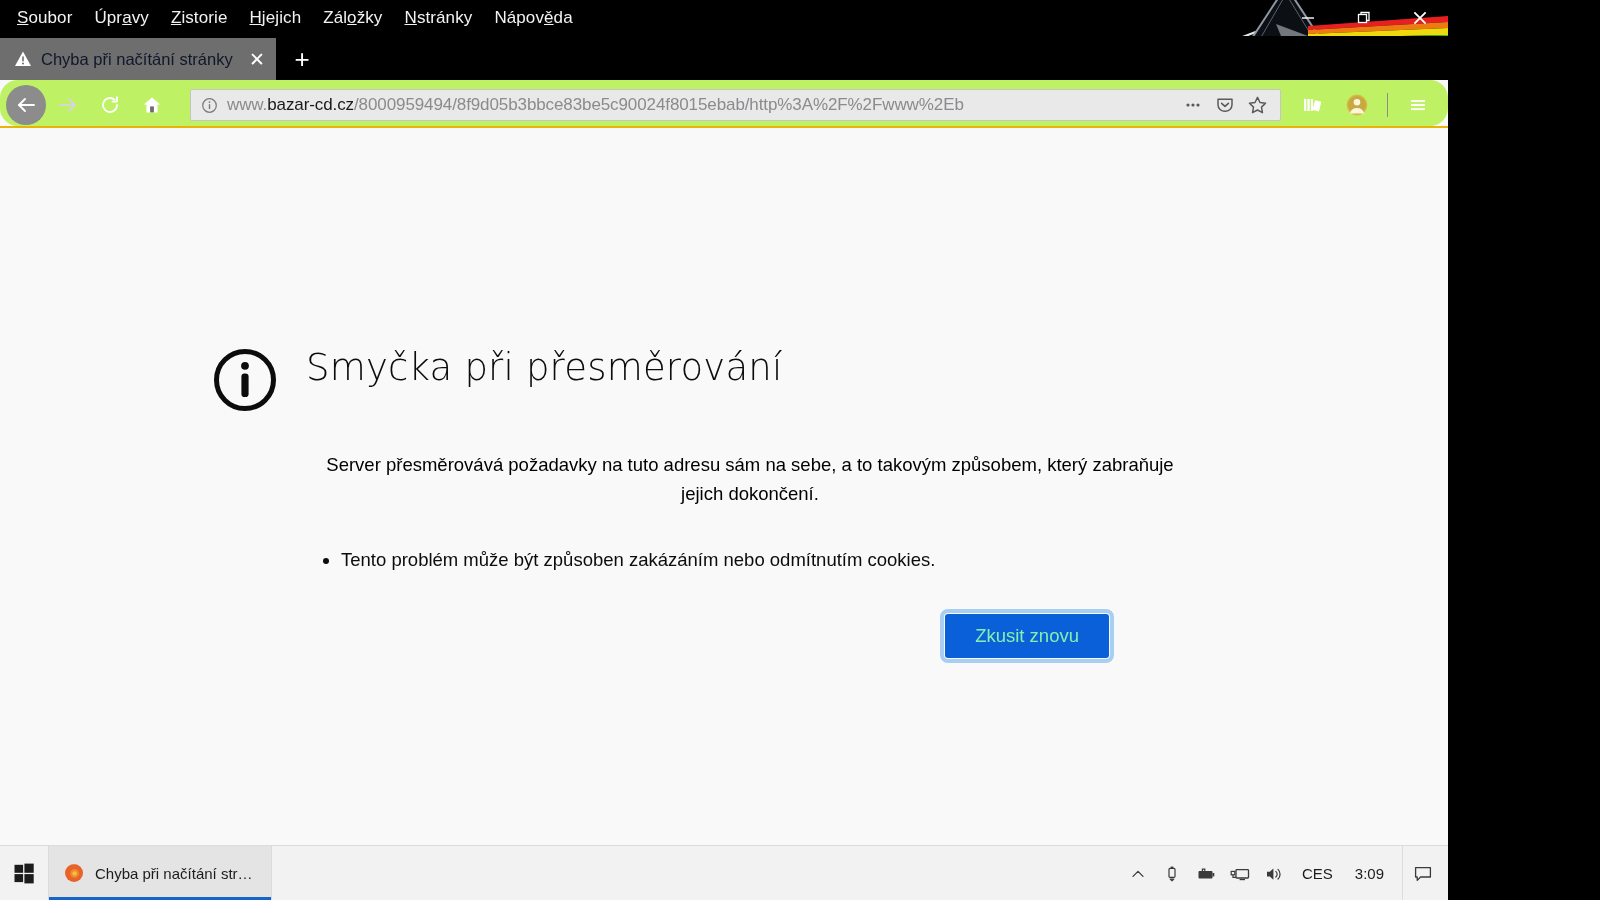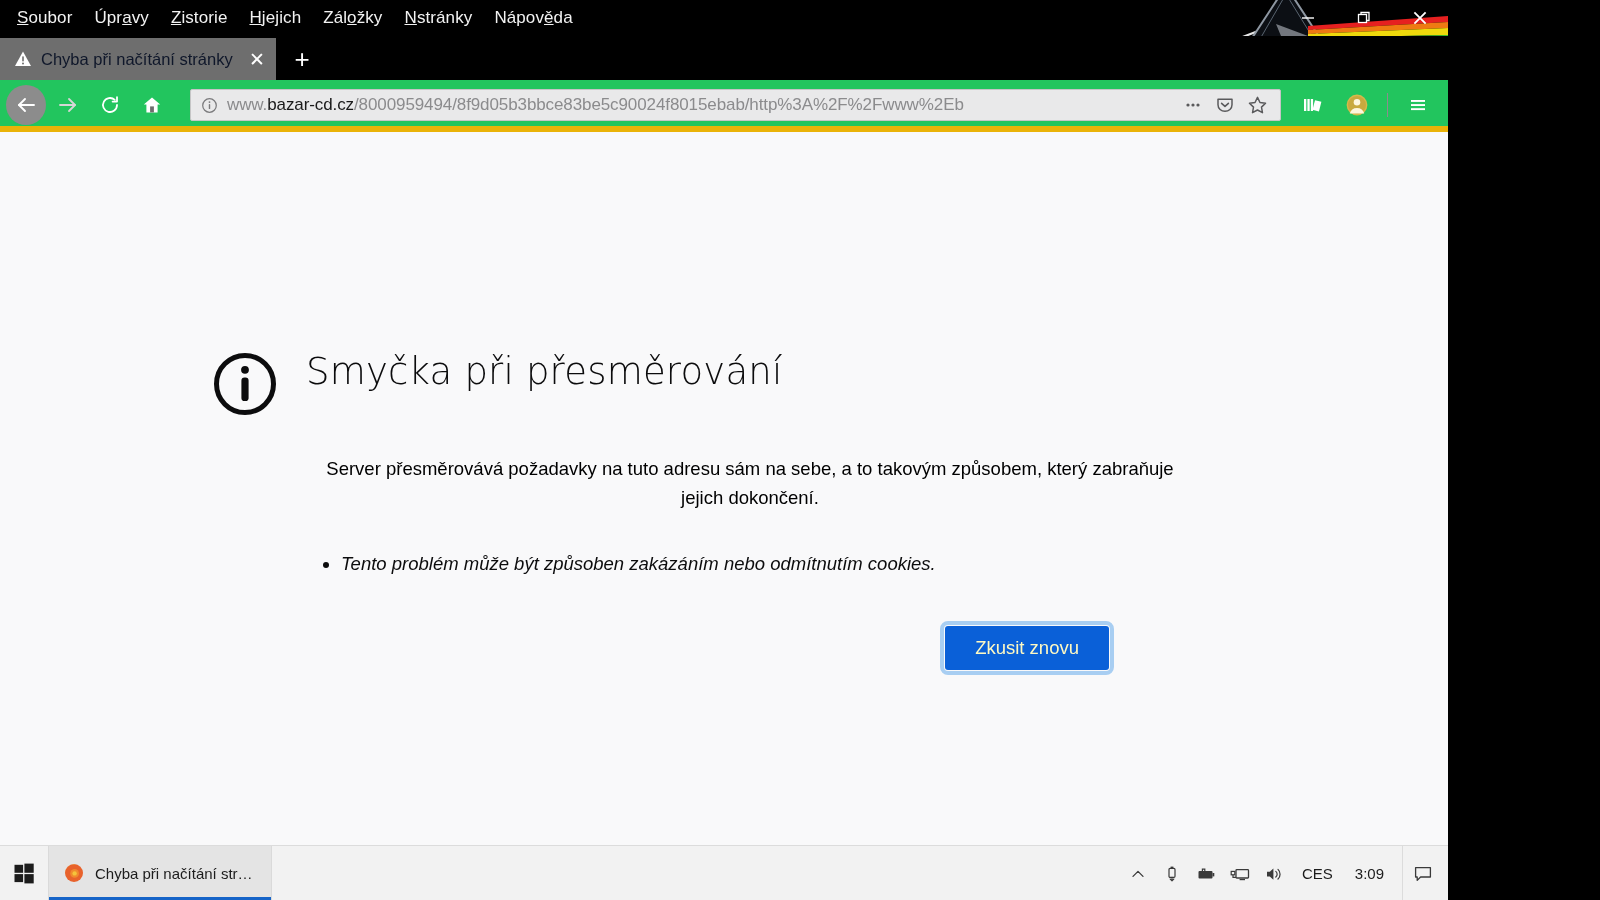--- a/index.html
+++ b/index.html
@@ -109,25 +109,26 @@
     display: flex; align-items: center; justify-content: center;
     color: #fff; font-size: 26px; font-weight: 300;
     line-height: 1;
   }
 
   
   #navbar {
     display: flex;
     align-items: center;
     height: 46px;
-    background: #22c55e;
+    background: #bef264;
     padding: 4px 10px 0 6px;
     gap: 2px;
     position: relative;
     z-index: 2;
+    border-radius: 18px;
   }
   .navbtn {
     width: 40px; height: 40px;
     display: flex; align-items: center; justify-content: center;
     border-radius: 50%;
     flex: 0 0 auto;
   }
   .navbtn.highlight { background: #8c8c8c; }
   .navbtn svg { display: block; }
 
@@ -169,21 +170,21 @@
   #toolbar-sep {
     width: 1px; height: 24px; background: #8d8d8d; margin: 0 6px;
   }
 
   
   #content {
     position: absolute;
     left: 0; right: 0;
     top: 126px; bottom: 55px;
     background: #f9f9fa;
-    border-top: 6px solid #eab308;
+    border-top: 2px solid #eab308;
     overflow: hidden;
   }
   #errorpage {
     position: absolute;
     left: 212px;
     top: 215px;
     width: 990px;
   }
   #err-head {
     display: flex;
@@ -210,38 +211,37 @@
     line-height: 1.55;
     color: #000000;
     text-align: center;
   }
   #err-list {
     margin: 38px 0 0 36px;
     font-size: 18.5px;
     line-height: 1.5;
     color: #0c0c0d;
   }
-  #err-list li { margin-bottom: 0; font-style: italic; }
+  #err-list li { margin-bottom: 0; }
   #btn-row {
     margin-top: 40px;
     display: flex;
     justify-content: flex-end;
     padding-right: 93px;
   }
   #retry-btn {
     background: #0a60d8;
-    color: #fef9c3;
+    color: #86efac;
     font-size: 18.5px;
     font-family: "Liberation Sans", sans-serif;
     border: none;
     border-radius: 3px;
     padding: 11px 30px;
     outline: 4px solid #a8cef2;
     outline-offset: 1px;
-    margin-top: 8px;
   }
 
   
   #taskbar {
     position: absolute;
     left: 0; right: 0; bottom: 0;
     height: 55px;
     background: #f2f2f2;
     border-top: 1px solid #dcdcdc;
     display: flex;

